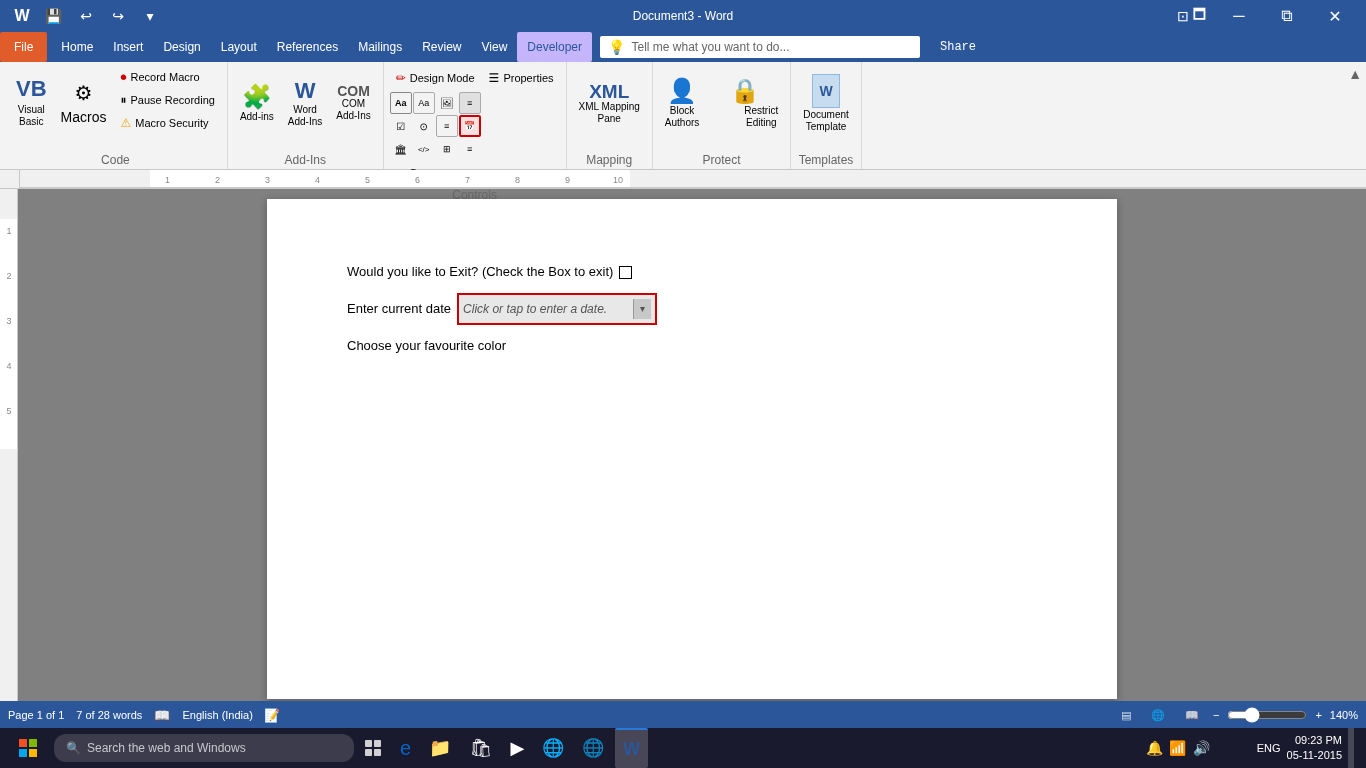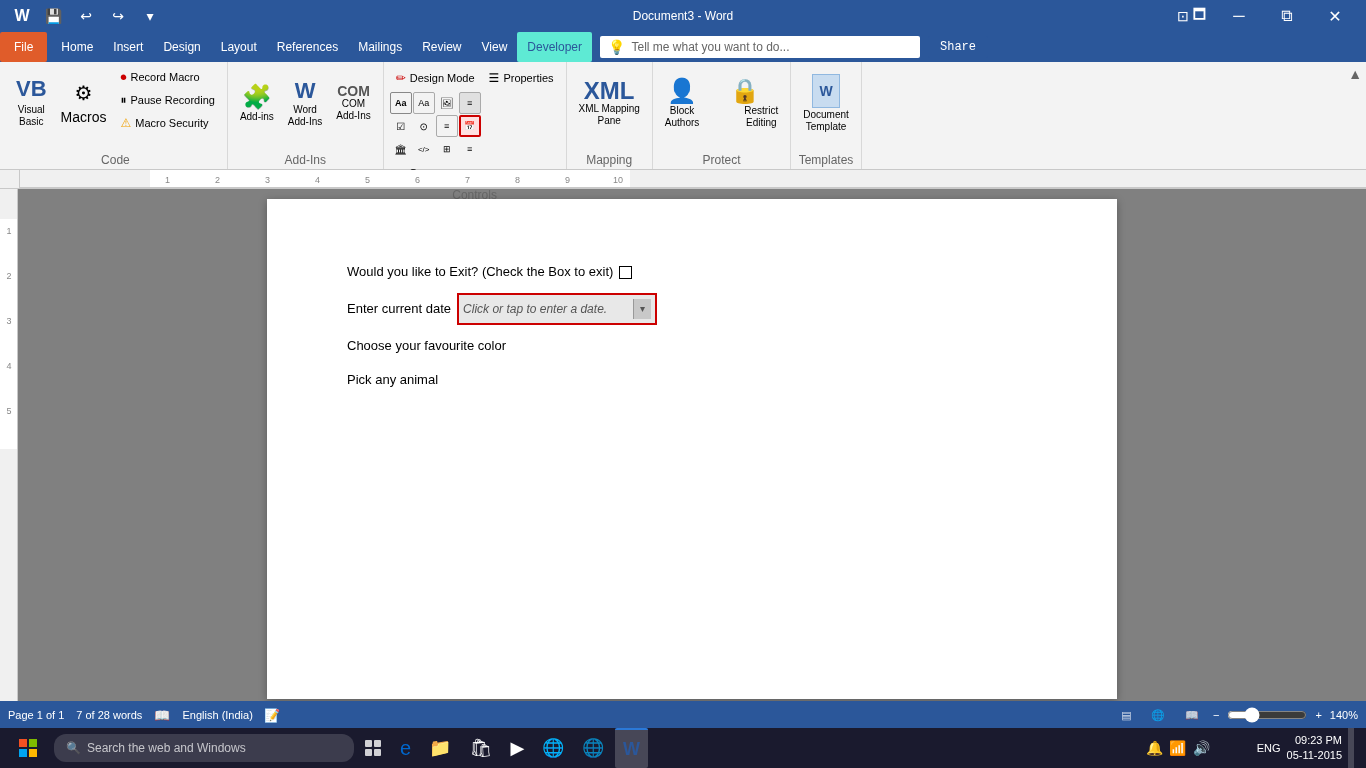--- a/index.html
+++ b/index.html
@@ -22,21 +22,21 @@
     .qat-btn { width: 28px; height: 28px; display: flex; align-items: center; justify-content: center; cursor: pointer; color: white; font-size: 14px; border-radius: 2px; }
     .menu-item {
       padding: 0 10px;
       display: flex;
       align-items: center;
       color: white;
       font-size: 12px;
       cursor: pointer;
       border-radius: 2px;
     }
-    .menu-item.active { background: #5eead4; color: #2b579a; text-align: center; }
+    .menu-item.active { background: #c4b5fd; color: #2b579a; text-align: center; }
     .menu-item.file-btn { background: #e05c2a; color: white; padding: 0 14px; margin-right: 4px; }
 
     
     .ribbon {
       background: #f3f3f3;
       border-bottom: 1px solid #c8c8c8;
       display: flex;
       align-items: stretch;
       padding: 0 4px;
       height: 108px;
@@ -397,21 +397,21 @@
           <span>▾</span>
         </div>
       </div>
     </div>
     <div class="ribbon-group-label">Controls</div>
   </div>
 
   <div class="ribbon-group">
     <div class="ribbon-group-content">
       <div class="ribbon-btn-large">
-        <div style="font-size:24px; font-weight:bold; color:#2b579a; line-height:1;">XML</div>
+        <div style="font-size:19px; font-weight:bold; color:#2b579a; line-height:1;">XML</div>
         <div style="font-size:10px; text-align:center; line-height:1.2;">XML Mapping<br>Pane</div>
       </div>
     </div>
     <div class="ribbon-group-label">Mapping</div>
   </div>
 
   <div class="ribbon-group">
     <div class="ribbon-group-content">
       <div class="ribbon-btn-large">
         <div style="font-size:24px;">👤</div>
@@ -491,23 +491,20 @@
         <div class="doc-line">
           <span>Enter current date</span>
           <div class="date-picker-field">
             <span class="field-text">Click or tap to enter a date.</span>
             <div class="dropdown-btn">▾</div>
           </div>
         </div>
         <div class="doc-line">
           <span>Choose your favourite color</span>
         </div>
-        <div class="doc-line">
-          <span>Pick any animal</span>
-        </div>
       </div>
     </div>
   </div>
 </div>
 
 <div class="status-bar">
   <span>Page 1 of 1</span>
   <span>7 of 28 words</span>
   <span style="font-size:13px;">📖</span>
   <span>English (India)</span>

